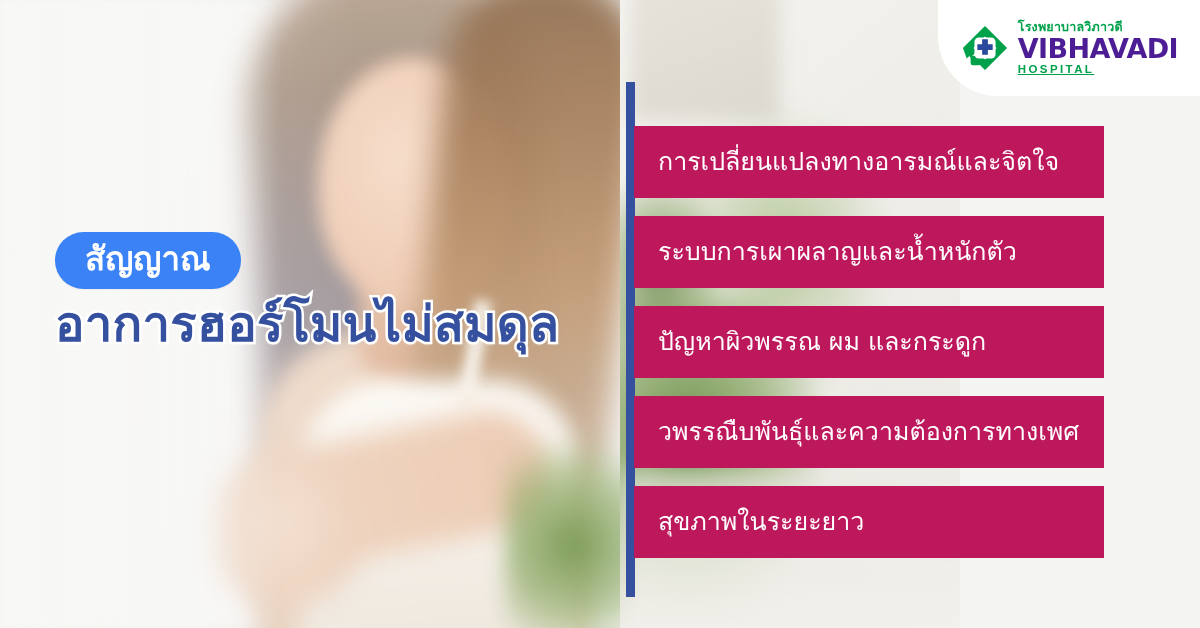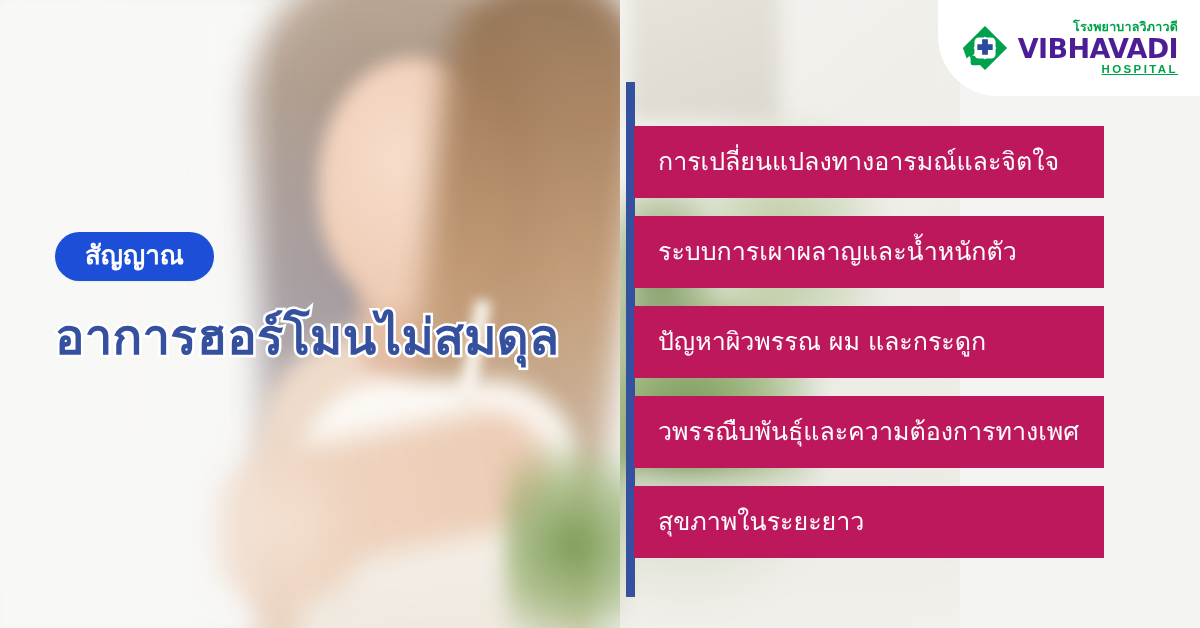--- a/index.html
+++ b/index.html
@@ -144,51 +144,51 @@
   
   .logo-plate{
     position:absolute;right:0;top:0;width:262px;height:96px;
     background:#ffffff;
     border-bottom-left-radius:60px;
     display:flex;align-items:center;justify-content:flex-end;
     padding-right:22px;box-sizing:border-box;
   }
   .logo-wrap{display:flex;align-items:center;gap:9px;}
   .logo-mark{width:48px;height:48px;flex:0 0 48px;}
-  .logo-text{display:flex;flex-direction:column;align-items:flex-end;line-height:1;}
+  .logo-text{display:flex;flex-direction:column;line-height:1;}
   .logo-thai{
     font-size:12.5px;color:#00a14b;font-weight:700;letter-spacing:.2px;
     margin-bottom:1px;
   }
   .logo-name{
     font-size:27px;font-weight:800;color:#4c1d95;letter-spacing:-.6px;
     font-family:"DejaVu Sans","Liberation Sans",sans-serif;
   }
   .logo-sub{
     font-size:11.5px;font-weight:800;color:#00a14b;letter-spacing:2.4px;
     margin-top:2px;
     text-decoration:underline;
   }
 
   
   .headline{
     position:absolute;left:55px;top:232px;width:560px;
   }
   .badge{
     display:inline-block;
-    background:#1d4ed8;
+    background:#3b82f6;
     color:#ffffff;
     border-radius:40px;
     padding:9px 30px 12px 30px;
-    font-size:26px;font-weight:700;line-height:1.08;
+    font-size:33px;font-weight:700;line-height:1.08;
     font-family:"DejaVu Sans","Liberation Sans",sans-serif;
     box-shadow:0 1px 2px rgba(0,0,0,.05);
   }
   .title{
-    margin-top:30px;
+    margin-top:9px;
     font-size:49px;font-weight:800;line-height:1.12;
     color:#34509e;
     font-family:"DejaVu Sans","Liberation Sans",sans-serif;
     letter-spacing:.3px;
     -webkit-text-stroke:5px #ffffff;
     paint-order:stroke fill;
     text-shadow:0 2px 3px rgba(255,255,255,.75);
   }
 
   

